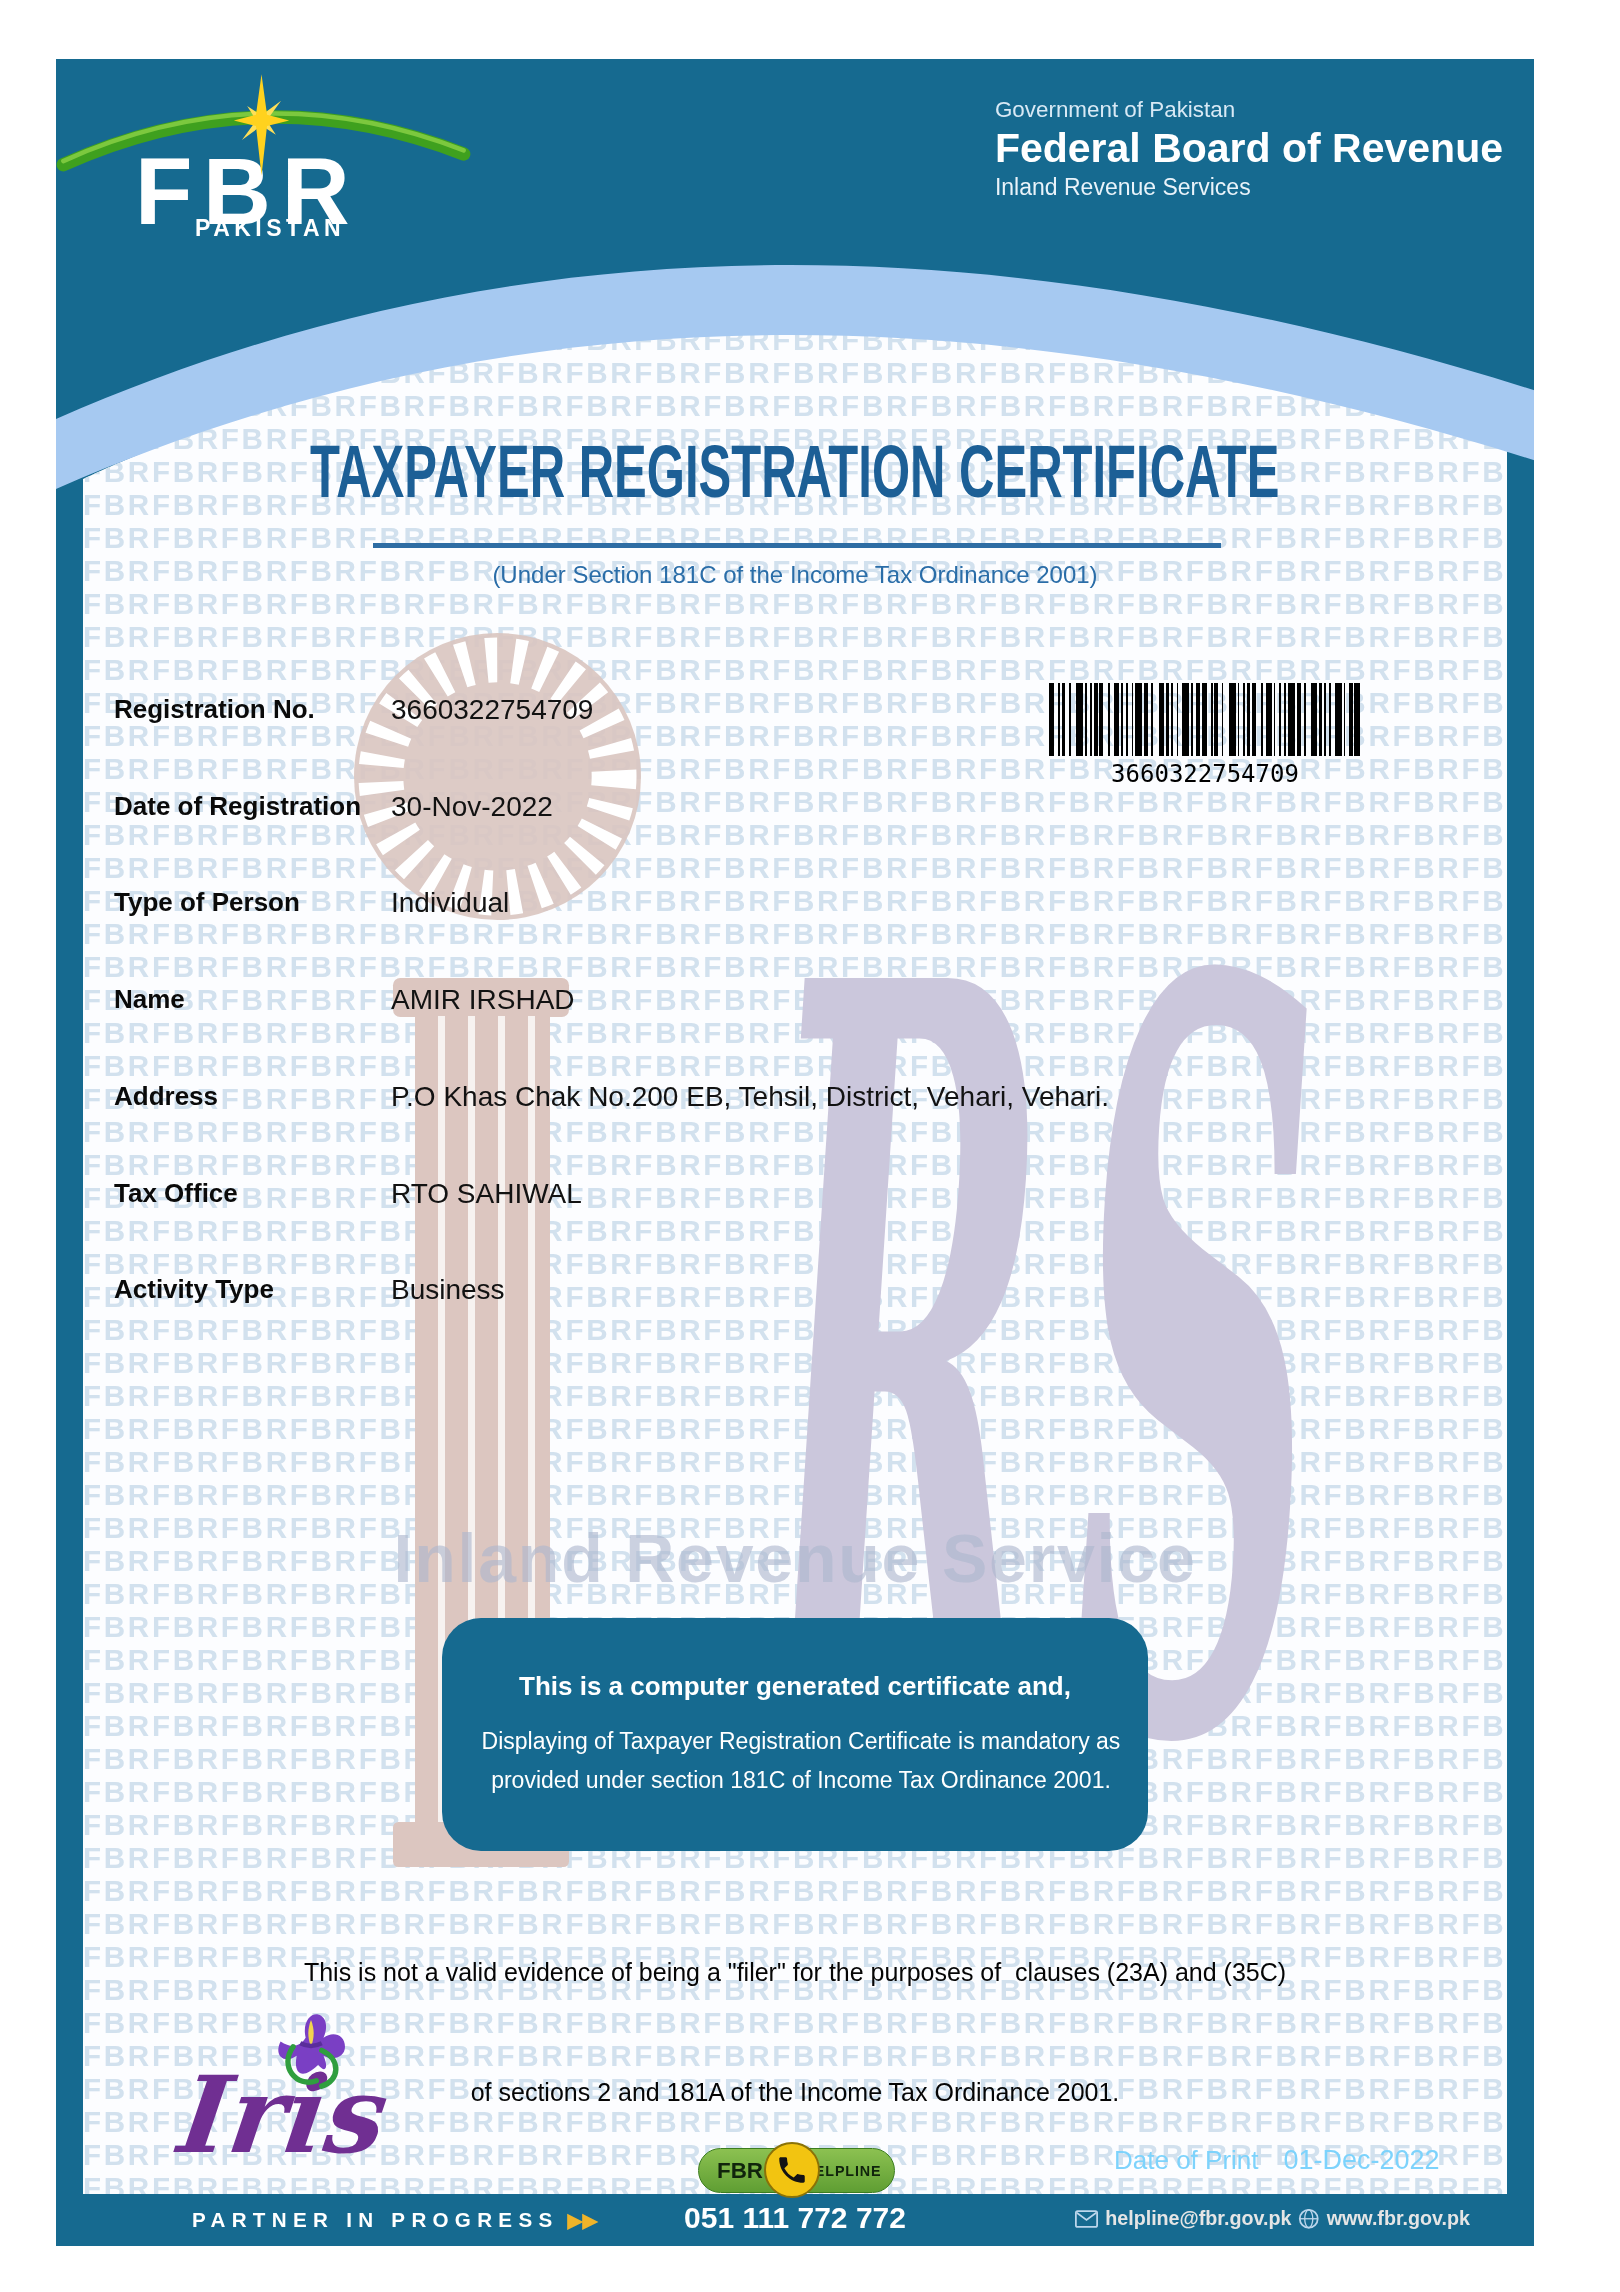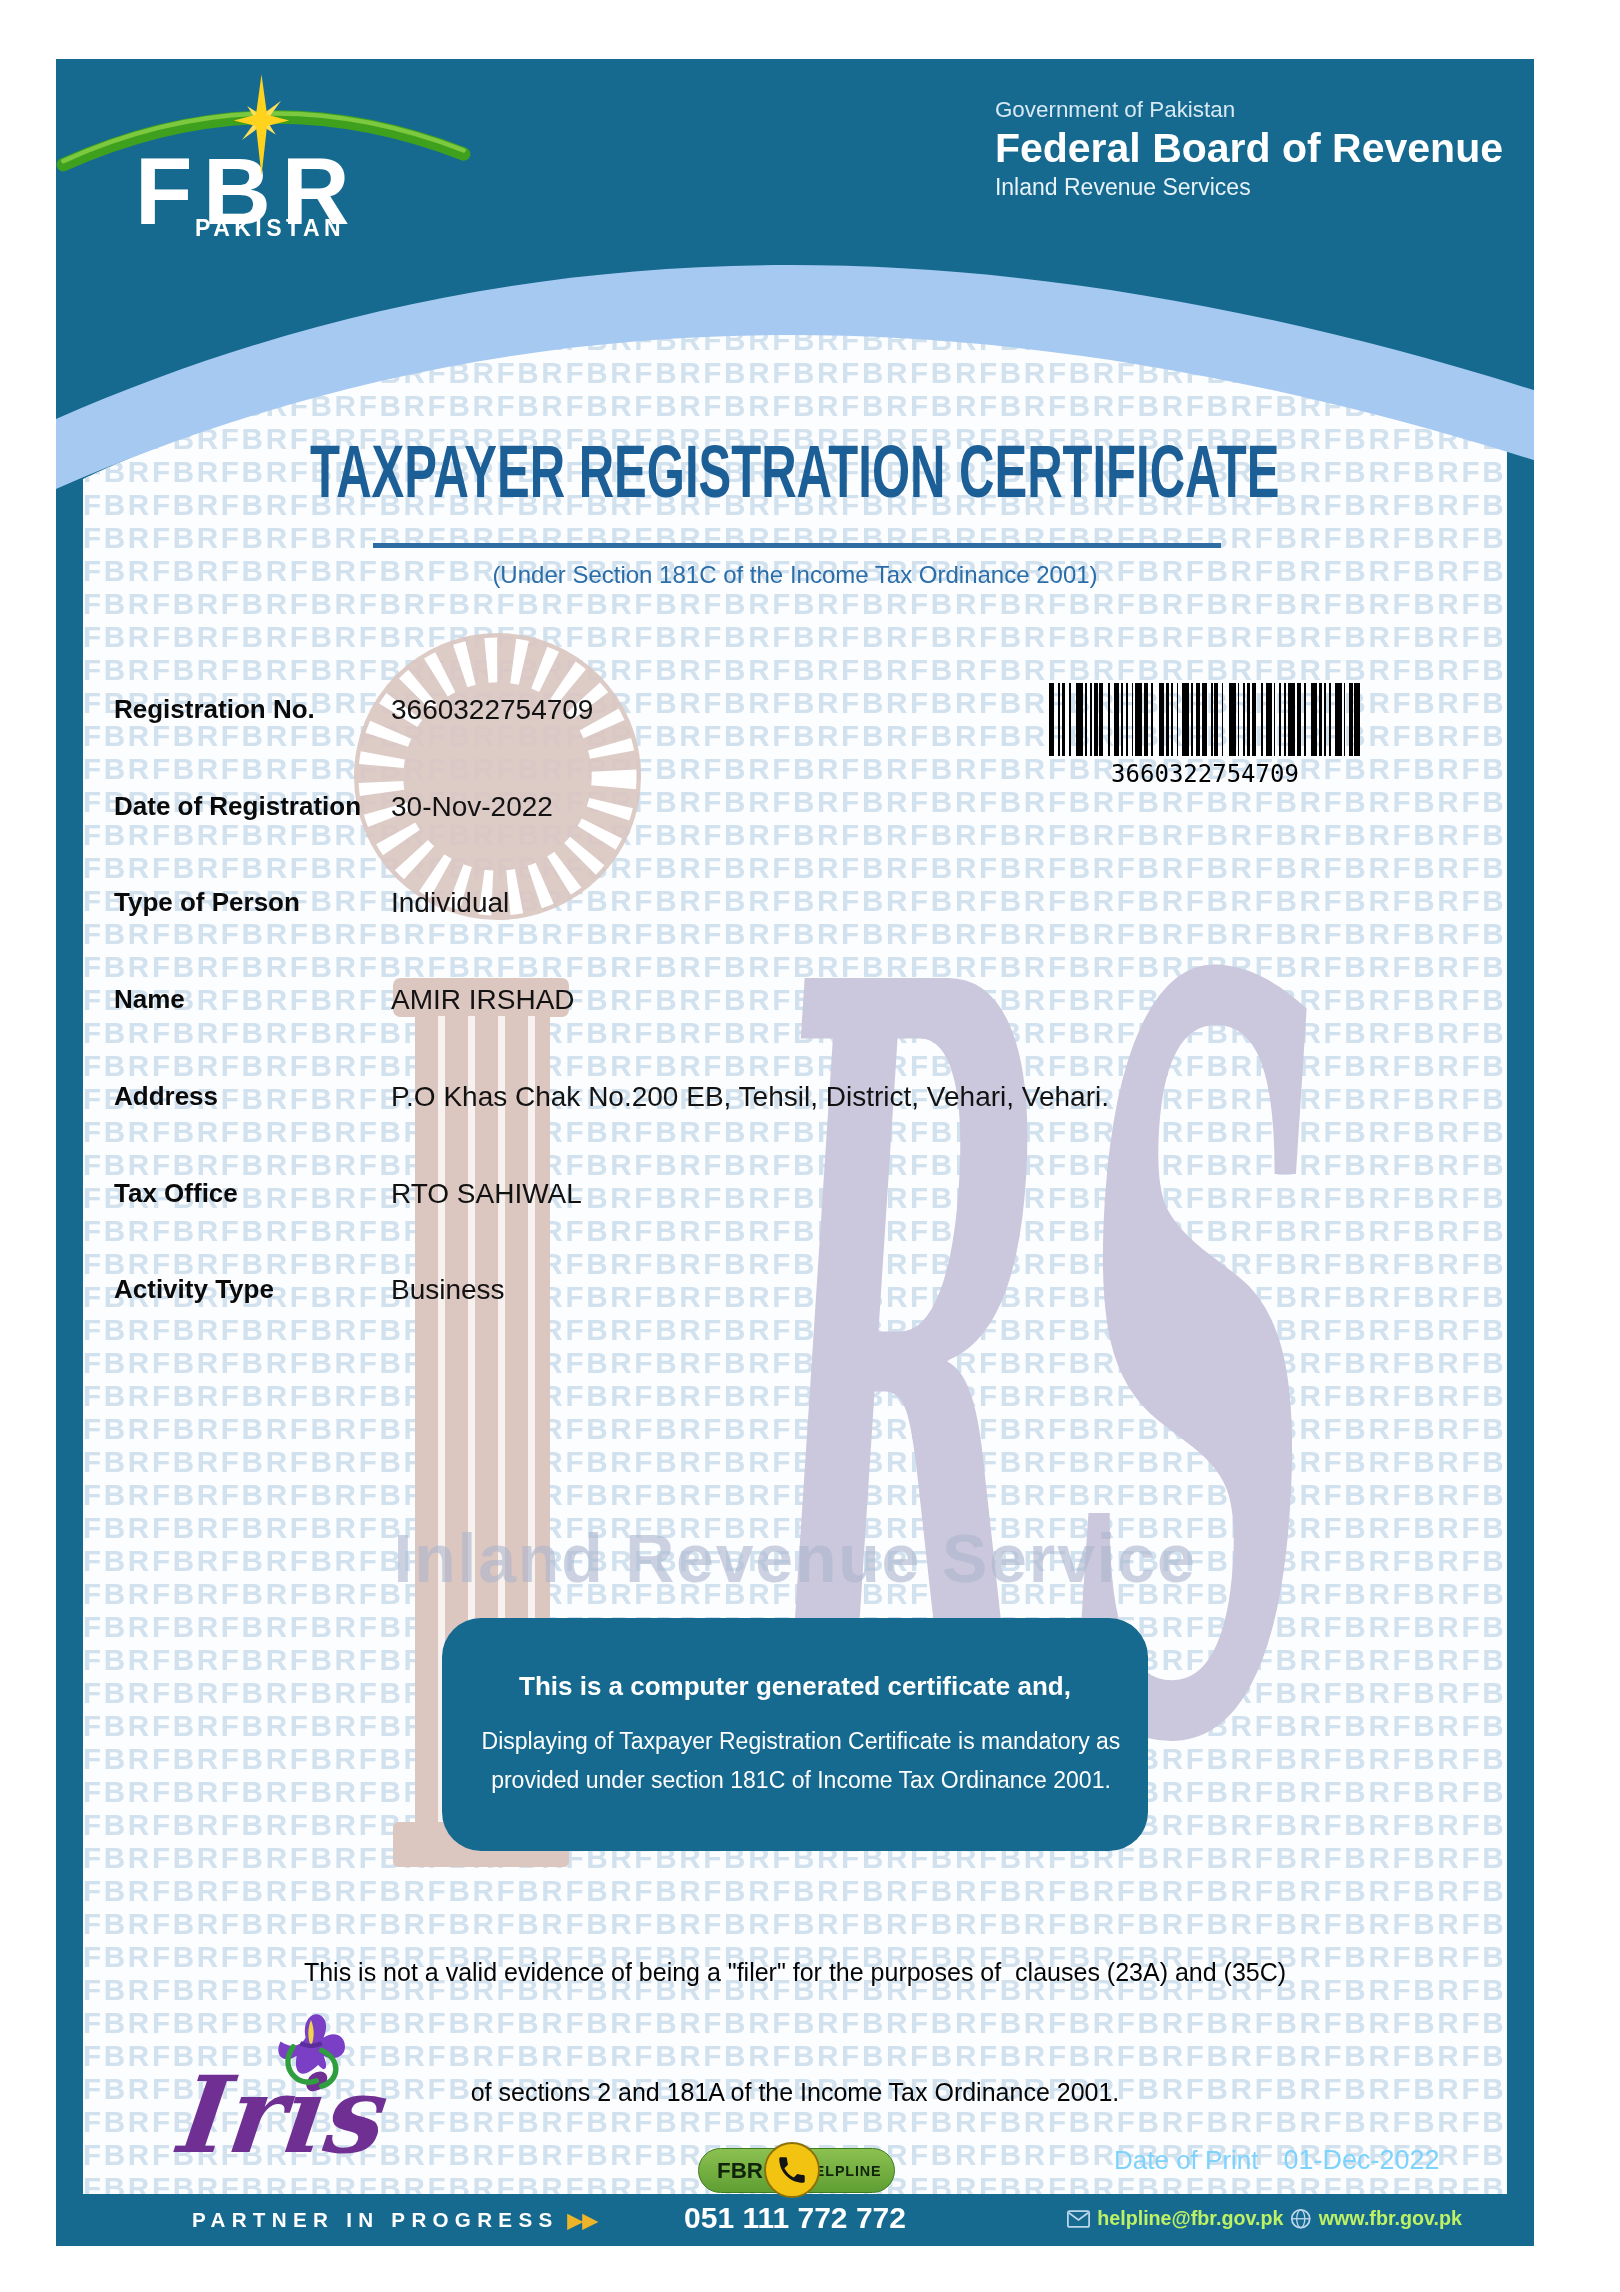--- a/index.html
+++ b/index.html
@@ -74,22 +74,22 @@
   .partner .arrows{color:var(--accent-yellow,#f0b429);letter-spacing:0;margin-left:9px;font-size:19.7px;}
   .phone{left:0;top:2142px;width:1478px;text-align:center;font-size:30px;font-weight:700;color:#fff;z-index:4;}
   .pill{left:642px;top:2089px;width:197px;height:45px;z-index:5;border-radius:23px;
       background:linear-gradient(#8cc151,#5f9e33);border:1.8px solid #3c7d1f;
       display:flex;align-items:center;justify-content:space-between;padding:0 12.5px 0 18px;}
   .pill .fbr{font-size:22.4px;font-weight:800;color:#10240c;}
   .pill .hl{font-size:14.3px;font-weight:800;color:#10240c;letter-spacing:0.9px;}
   .pill-circle{left:708px;top:2083px;width:56px;height:56px;border-radius:50%;z-index:6;
       background:var(--helpline-yellow,#f2c411);border:2.7px solid #8a7208;
       display:flex;align-items:center;justify-content:center;}
-  .contact{top:2148px;display:flex;align-items:center;gap:7.2px;z-index:4;color:#bef264;
-      font-size:19.7px;font-weight:600;}
+  .contact{top:2148px;display:flex;align-items:center;gap:7.2px;z-index:4;color:#e5e5e5;
+      font-size:19.7px;font-weight:600;margin-left:8px;}
   .contact.email{left:1011px;}
   .contact.web{left:1234px;}
 </style>
 </head>
 <body>
 
 <div class="cert">
 
   <div class="pattern" id="pattern">
       <div>FBRFBRFBRFBRFBRFBRFBRFBRFBRFBRFBRFBRFBRFBRFBRFBRFBRFBRFBRFBRFBRFBRFBRFBRFBRFBRFBRFBRFBRFBRFBRFBRFBRFBRFBRFBRFBRFBRFBRFBRFBRFBRFBRFBRFBRFBRFBRFBRFBRFBRFBRFBRFBRFBRFBRFBRFBRFBRFBRFBR</div>

